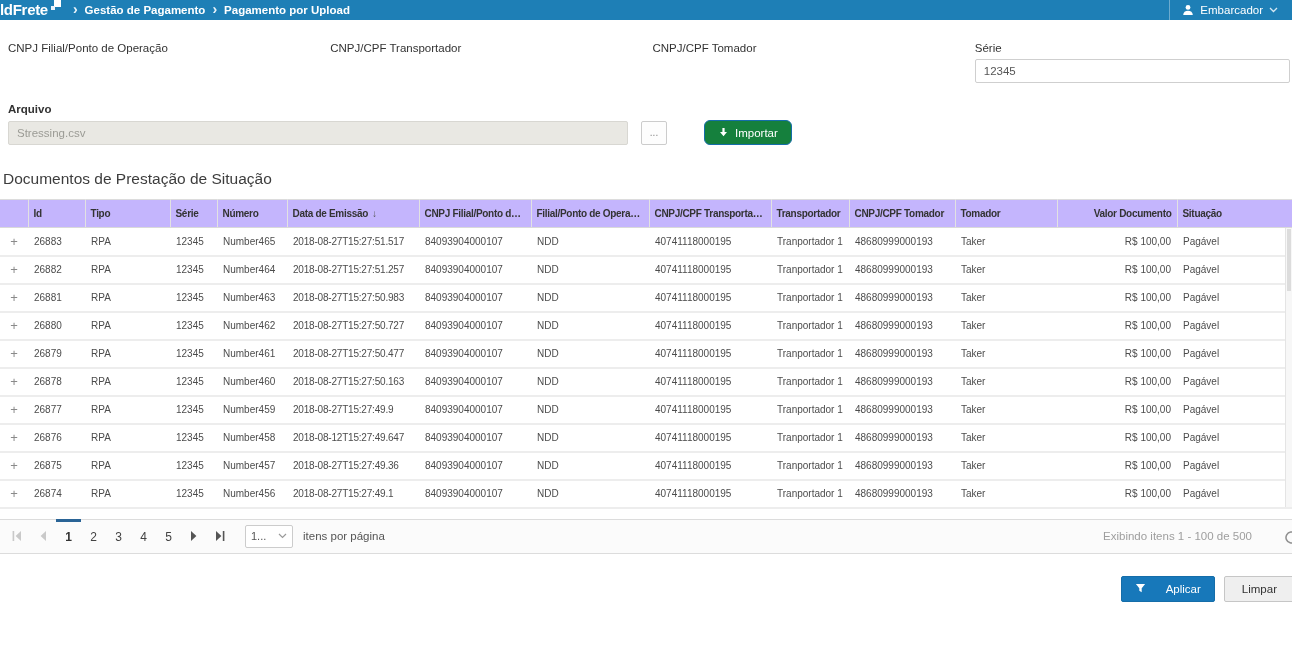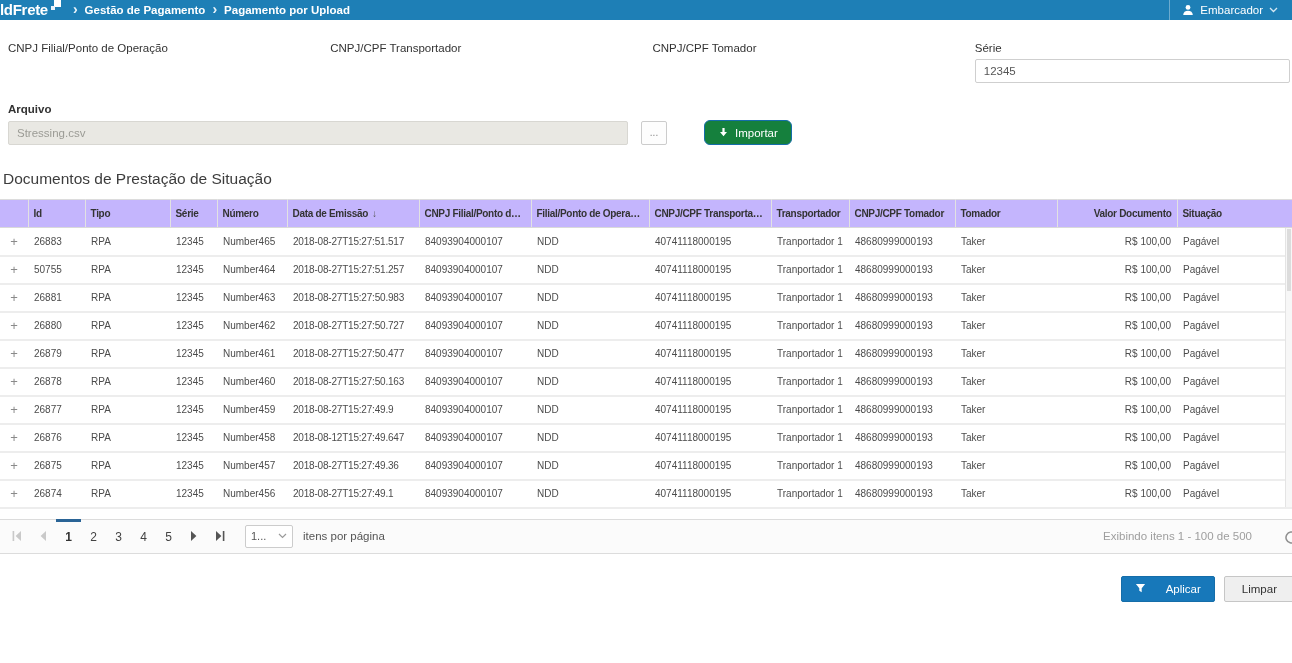--- a/index.html
+++ b/index.html
@@ -188,21 +188,21 @@
           <td>NDD</td>
           <td>40741118000195</td>
           <td>Tranportador 1</td>
           <td>48680999000193</td>
           <td>Taker</td>
           <td class="right">R$ 100,00</td>
           <td>Pagável</td>
         </tr>
         <tr>
           <td class="expand"><span class="expand-glyph">+</span></td>
-          <td>50755</td>
+          <td>26882</td>
           <td>RPA</td>
           <td>12345</td>
           <td>Number464</td>
           <td class="c-date">2018-08-27T15:27:51.257</td>
           <td>84093904000107</td>
           <td>NDD</td>
           <td>40741118000195</td>
           <td>Tranportador 1</td>
           <td>48680999000193</td>
           <td>Taker</td>

